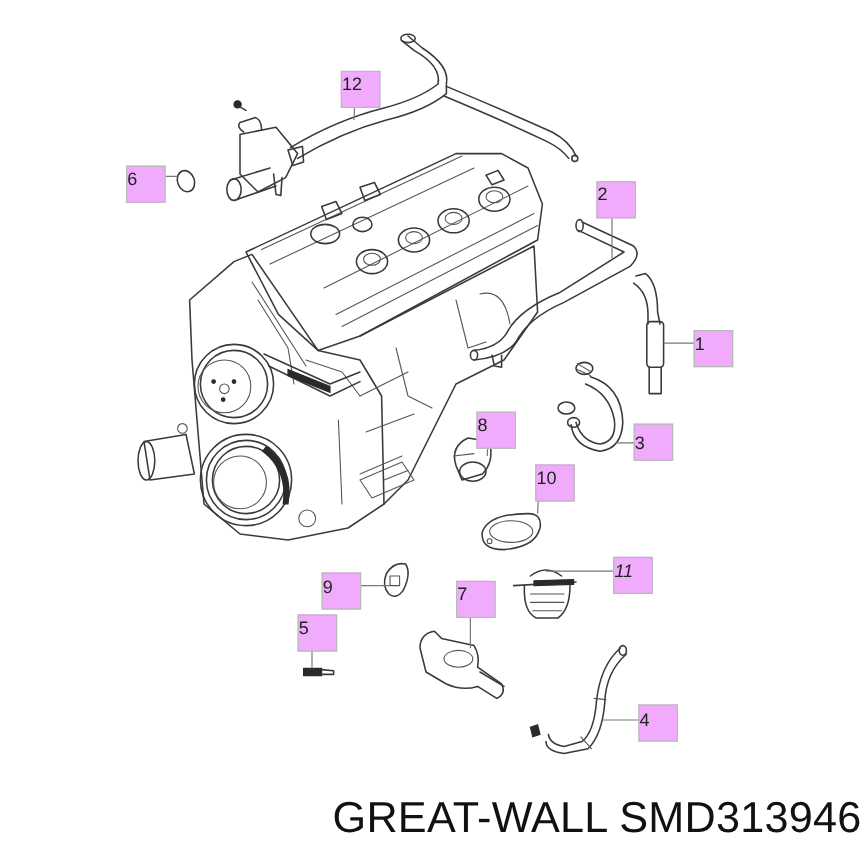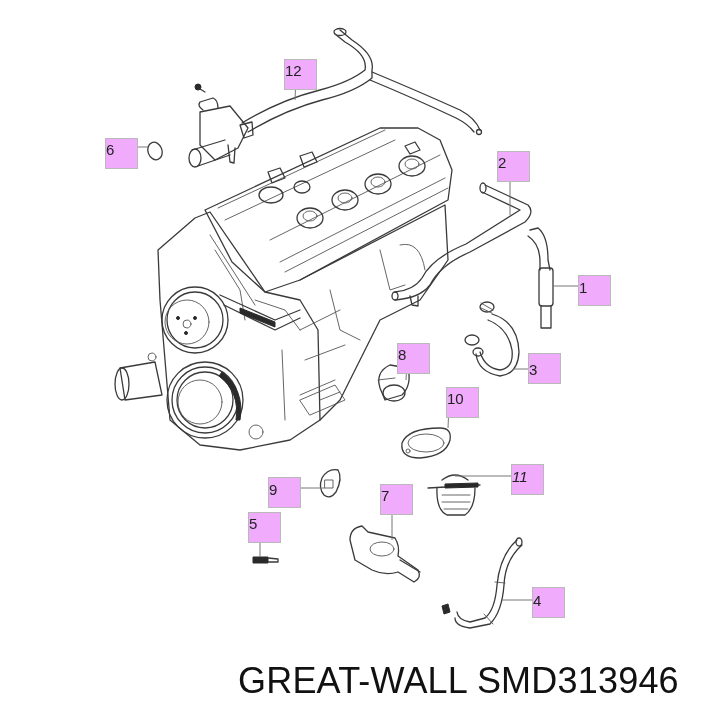--- a/index.html
+++ b/index.html
@@ -8,21 +8,21 @@
   .callout {
     position: absolute; width: 33px; height: 31px; box-sizing: border-box;
     border: 1px solid #b9b9b9; background: #f0abfc;
     font-family: "Liberation Sans", sans-serif; font-size: 15px; color: #222222;
     text-align: left; line-height: 22px; padding-top: 0px;
   }
   .callout span { display: block; }
   #caption {
     position: absolute; left: 238px; top: 660px; width: 480px;
     font-family: "Liberation Sans", sans-serif; font-size: 36px; color: #111111;
-    white-space: nowrap; letter-spacing: 0.2px;
+    white-space: nowrap; letter-spacing: 0.2px; text-align: right;
   }
   svg .ln { fill: none; stroke: #3a3a3a; stroke-width: 1.3; stroke-linecap: round; stroke-linejoin: round; }
   svg .lt { fill: none; stroke: #555; stroke-width: 0.9; stroke-linecap: round; stroke-linejoin: round; }
   svg .lead { fill: none; stroke: #777; stroke-width: 1; }
   svg .dark { fill: #2a2a2a; stroke: #2a2a2a; stroke-width: 1; }
 </style>
 </head>
 <body>
 
 <svg id="diagram" viewBox="0 0 720 720" xmlns="http://www.w3.org/2000/svg">

